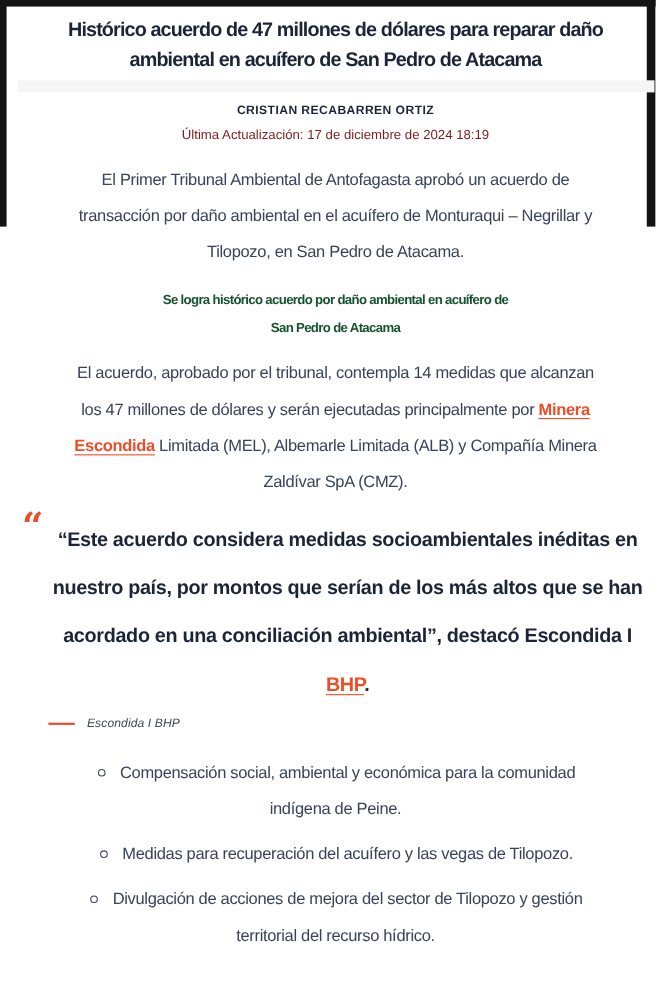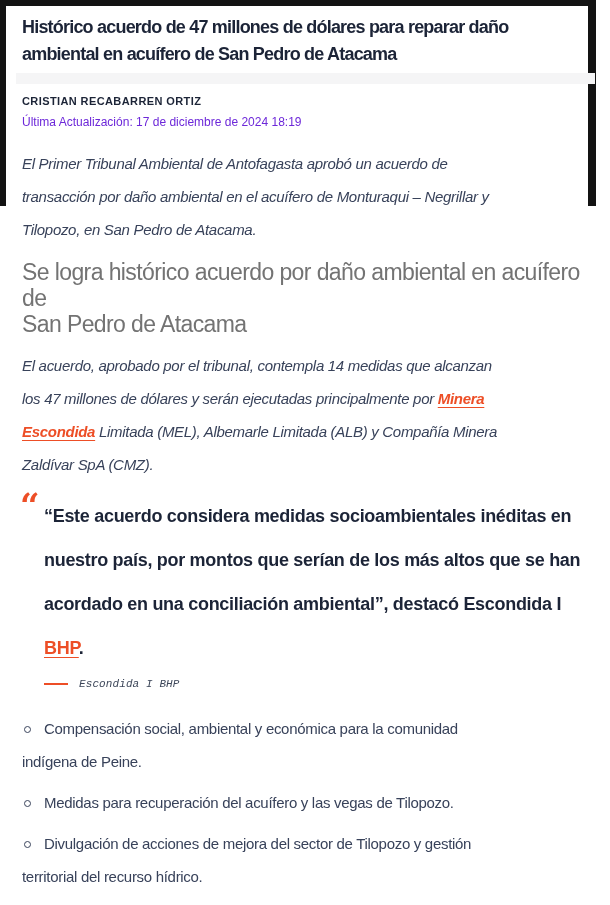--- a/index.html
+++ b/index.html
@@ -4,20 +4,21 @@
 <style>
   html, body { margin: 0; padding: 0; background: #ffffff; }
   .page {
     position: relative;
     width: 596px;
     height: 905px;
     background: #ffffff;
     overflow: hidden;
     font-family: "Liberation Sans", sans-serif;
     color: #38425a;
+    text-align: center;
   }
   
   .frame-top   { position: absolute; top: 0; left: 0; width: 610px; height: 6px; background: #131313; }
   .frame-left  { position: absolute; top: 0; left: 0; width: 6px; height: 206px; background: #131313; }
   .frame-right { position: absolute; top: 0; right: 0; width: 8px; height: 206px; background: #131313; }
 
   .content { position: absolute; top: 6px; left: 22px; width: 566px; }
 
   h1.headline {
     margin: 8px 0 0 0;
@@ -42,40 +43,39 @@
     font-weight: bold;
     letter-spacing: 0.4px;
     color: #1c2437;
     text-underline-offset: 3px;
     cursor: pointer;
   }
   .updated {
     margin-top: 6px;
     font-size: 12px;
     line-height: 15px;
-    color: #6d28d9;
+    color: #7f1d1d;
   }
   p.body-text {
     margin: 0;
     font-size: 15px;
     line-height: 33px;
     letter-spacing: -0.3px;
     white-space: pre-line;
     color: #38425a;
-    font-style: italic;
   }
   .intro   { margin-top: 17px !important; }
   .closing { margin-top: 10px !important; }
   h2.subheadline {
     margin: 13px 0 0 0;
-    font-size: 23px;
+    font-size: 12px;
     line-height: 26px;
-    font-weight: normal;
+    font-weight: bold;
     letter-spacing: -0.6px;
-    color: #737373;
+    color: #14532d;
     white-space: pre-line;
   }
   .para2 { margin-top: 12px !important; }
   a.article-link {
     color: #ed4e26;
     font-weight: bold;
     text-decoration: underline;
     text-underline-offset: 3px;
     cursor: pointer;
   }
@@ -98,21 +98,20 @@
     letter-spacing: -0.3px;
     white-space: pre-line;
     color: #1c2437;
   }
   .quote-attribution {
     margin-top: 6px;
     padding-left: 22px;
     display: flex;
     align-items: center;
     height: 16px;
-    font-family: Liberation Mono, monospace;
   }
   .attr-dash {
     display: inline-block;
     width: 24px;
     height: 2px;
     background: #ed4e26;
     margin-right: 11px;
   }
   .attr-text {
     font-size: 11px;

